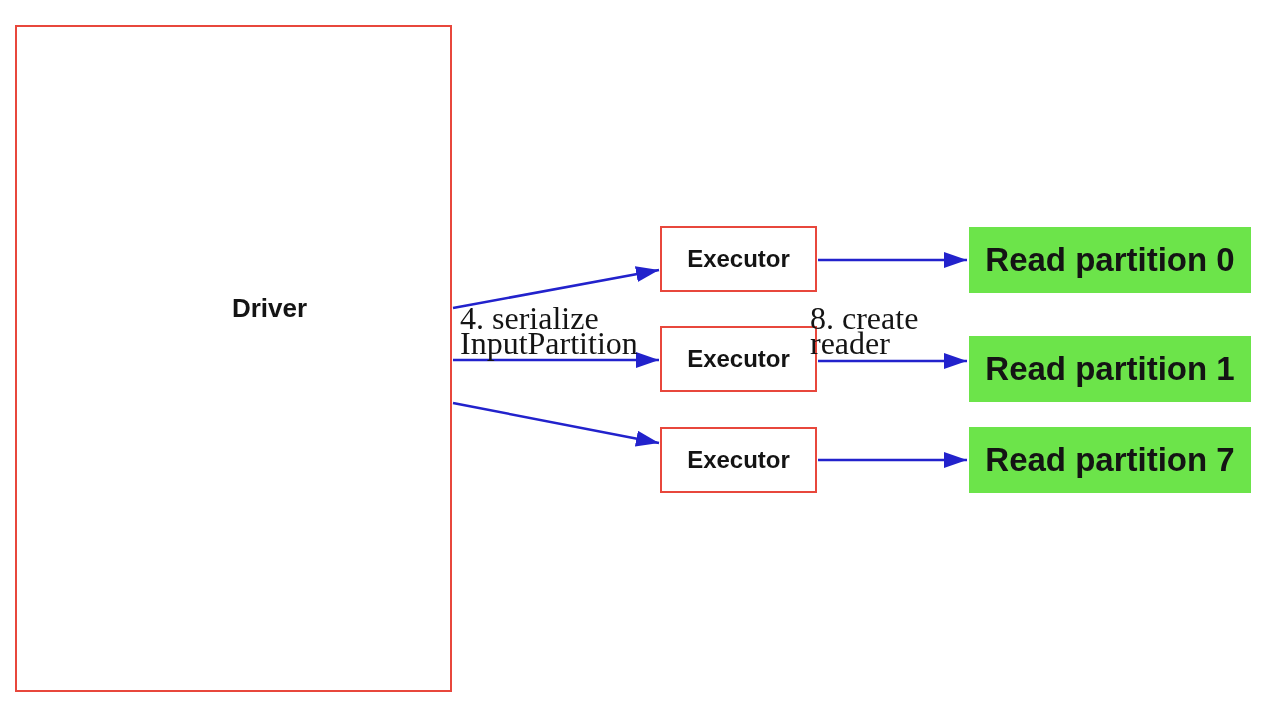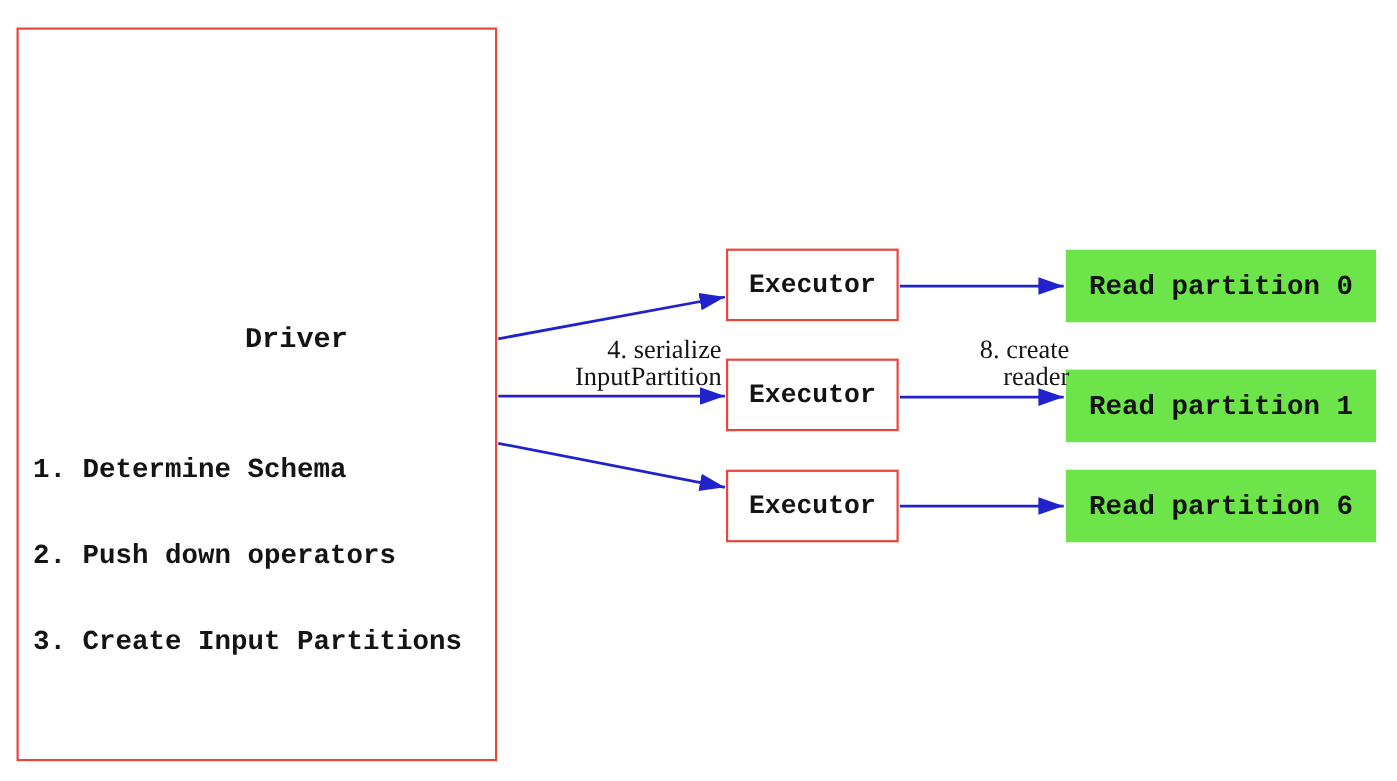--- a/index.html
+++ b/index.html
@@ -24,21 +24,21 @@
     position: absolute;
     left: 0; top: 0;
     width: 1270px;
     height: 710px;
     pointer-events: none;
   }
   .arrow-line { stroke: var(--blue); stroke-width: 2.5px; }
   .arrow-head { fill: var(--blue); }
 
   .mono {
-    font-family: Liberation Mono, monospace;
+    font-family: Liberation Sans, sans-serif;
     font-weight: bold;
     color: var(--ink);
   }
 
   .box {
     position: absolute;
     box-sizing: border-box;
     background: #ffffff;
     border: 2px solid var(--red);
   }
@@ -77,33 +77,33 @@
   .executor-3 { top: 427px; }
 
   .partition-box {
     position: absolute;
     left: 969px;
     width: 282px; height: 66px;
     background: var(--green);
     display: flex;
     align-items: center;
     justify-content: center;
-    font-size: 25px;
+    font-size: 33px;
   }
   .partition-1 { top: 227px; }
   .partition-2 { top: 326px; margin-top: 10px; }
   .partition-3 { top: 427px; }
 
   .arrow-label {
     position: absolute;
     font-family: "Liberation Serif", serif;
-    font-size: 24px;
+    font-size: 32px;
     line-height: 25px;
     color: var(--ink);
-    text-align: right;
+    text-align: left;
     white-space: pre-line;
   }
   .label-serialize { left: 460px; top: 306px; width: 196px; }
   .label-reader   { left: 810px; top: 306px; width: 162px; }
 </style>
 </head>
 <body>
 
 <div class="canvas">
 
@@ -116,33 +116,28 @@
     <line class="arrow-line" x1="453" y1="308" x2="659" y2="270" marker-end="url(#ah)"></line>
     <line class="arrow-line" x1="453" y1="360" x2="659" y2="360" marker-end="url(#ah)"></line>
     <line class="arrow-line" x1="453" y1="403" x2="659" y2="443" marker-end="url(#ah)"></line>
     <line class="arrow-line" x1="818" y1="260" x2="967" y2="260" marker-end="url(#ah)"></line>
     <line class="arrow-line" x1="818" y1="361" x2="967" y2="361" marker-end="url(#ah)"></line>
     <line class="arrow-line" x1="818" y1="460" x2="967" y2="460" marker-end="url(#ah)"></line>
   </svg>
 
   <div class="box driver-box">
     <div class="driver-title mono">Driver</div>
-    <div class="driver-steps mono">
-      <div>1. Determine Schema</div>
-      <div>2. Push down operators</div>
-      <div>3. Create Input Partitions</div>
-    </div>
   </div>
 
   <div class="box executor-box executor-1 mono">Executor</div>
   <div class="box executor-box executor-2 mono">Executor</div>
   <div class="box executor-box executor-3 mono">Executor</div>
 
   <div class="partition-box partition-1 mono">Read partition 0</div>
   <div class="partition-box partition-2 mono">Read partition 1</div>
-  <div class="partition-box partition-3 mono">Read partition 6</div>
+  <div class="partition-box partition-3 mono">Read partition 7</div>
 
   <div class="arrow-label label-serialize">4. serialize
 InputPartition</div>
   <div class="arrow-label label-reader">8. create
 reader</div>
 
 </div>
 
 </body></html>

